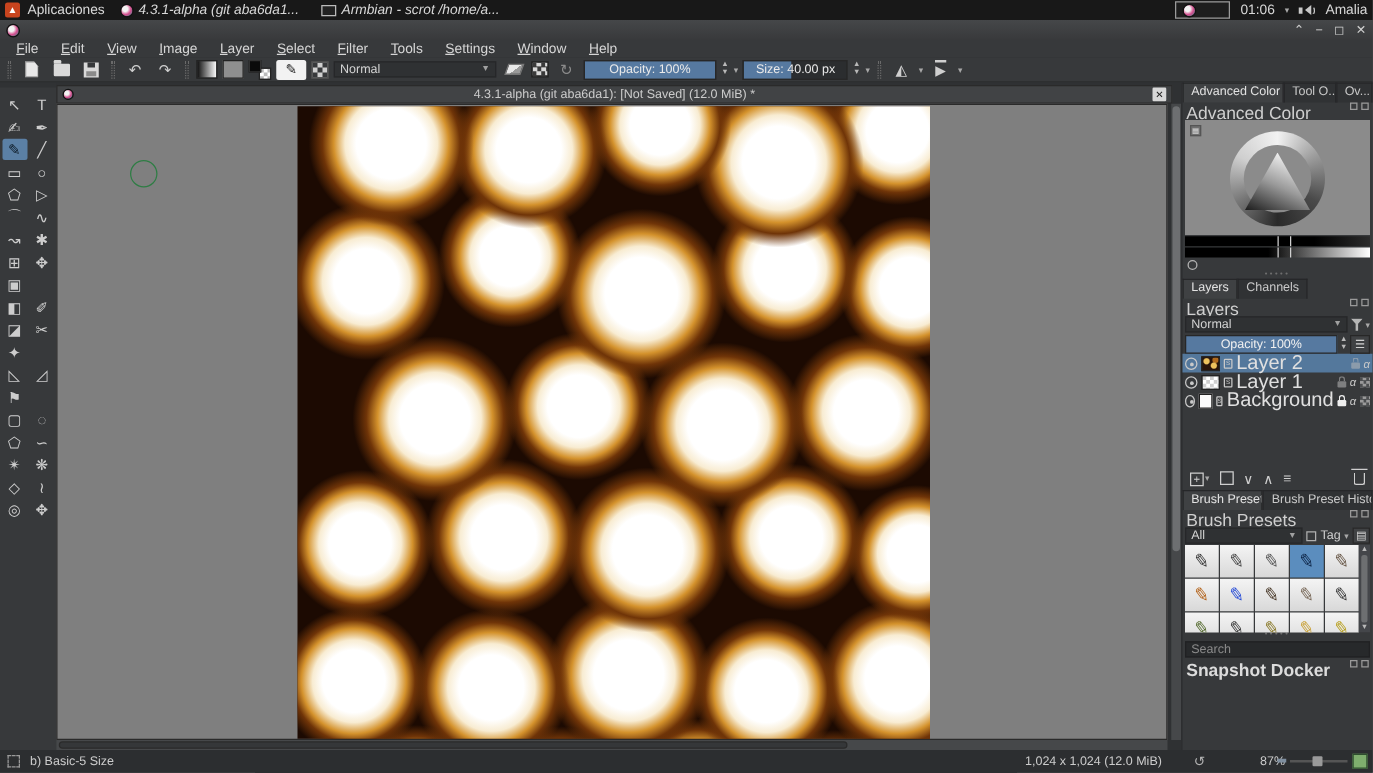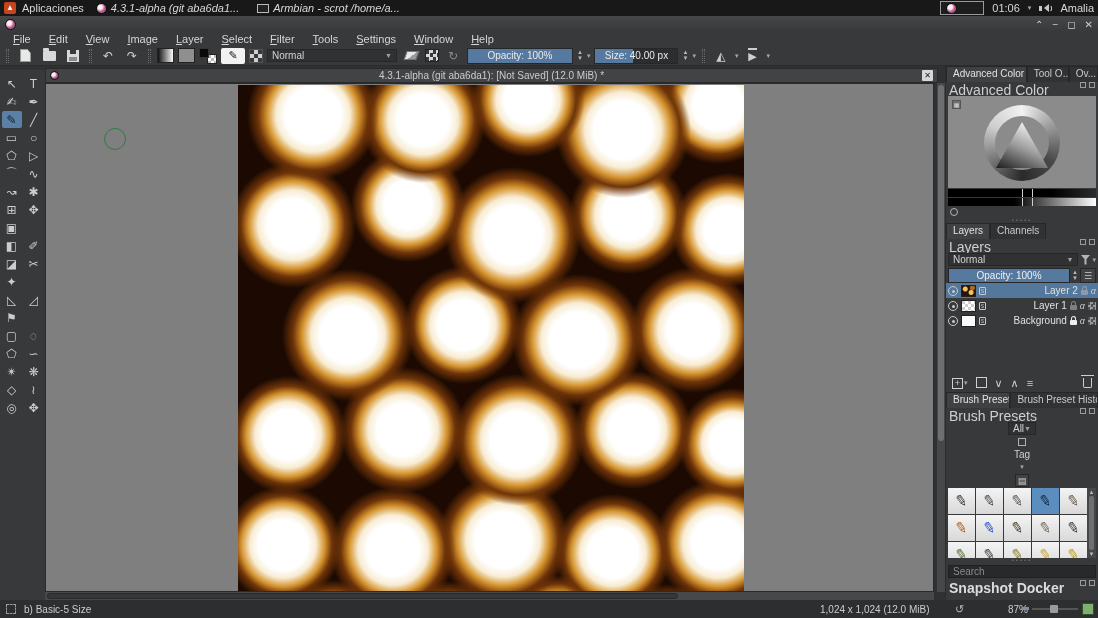--- a/index.html
+++ b/index.html
@@ -134,40 +134,40 @@
   .eye::after { content:""; position:absolute; left:3px; top:3px; width:3px; height:3px; border-radius:50%; background:#c9c9c9; }
   .lthumb { width:15px; height:12px; border:1px solid #222; }
   .lthumb.pattern { background-color:#2a140a;
     background-image:radial-gradient(circle at 25% 30%, #eec25e 2px, rgba(0,0,0,0) 3px),
                      radial-gradient(circle at 70% 65%, #eec25e 2px, rgba(0,0,0,0) 3px),
                      radial-gradient(circle at 80% 20%, #b06a1e 2px, rgba(0,0,0,0) 3px); }
   .lthumb.checker { background:repeating-conic-gradient(#fff 0 25%, #cfcfcf 0 50%) 0 0/6px 6px; }
   .lthumb.white { background:#fbfbfb; }
   .lbadge { width:7px; height:8px; border:1px solid #c9c9c9; border-radius:1px; font-size:5px; color:#c9c9c9;
     display:flex; align-items:center; justify-content:center; }
-  .lname { font-size:10px; color:#e0e0e0; flex:1; text-align:right; }
+  .lname { font-size:16px; color:#e0e0e0; flex:1; text-align:left; }
   .licons { display:flex; align-items:center; gap:3px; margin-left:auto; }
   .lock { width:7px; height:5px; background:#b9b9b9; position:relative; border-radius:1px; margin-top:3px; opacity:.55;}
   .lock::before { content:""; position:absolute; left:1px; top:-4px; width:3px; height:3px;
     border:1px solid #b9b9b9; border-bottom:none; border-radius:3px 3px 0 0; }
   .lock.closed { opacity:1; background:#efefef; }
   .lock.closed::before { border-color:#efefef; }
   .alpha { font-size:9px; color:#c9c9c9; font-style:italic; }
   .lchk { width:8px; height:8px; background:repeating-conic-gradient(#9a9a9a 0 25%, #4c4e50 0 50%) 0 0/5px 5px; }
 
   .layer-btns { display:flex; align-items:center; gap:8px; padding:2px 6px; height:18px; }
   .lb { color:#cfcfcf; font-size:11px; display:flex; align-items:center; gap:1px; }
   .plus-sq { width:11px; height:11px; border:1px solid #cfcfcf; display:flex; align-items:center; justify-content:center; font-size:9px; }
   .dup-sq { width:9px; height:9px; border:1px solid #cfcfcf; position:relative; margin-left:2px; }
   .dup-sq::before { content:""; position:absolute; left:-3px; top:-3px; width:9px; height:9px; border:1px solid #cfcfcf; background:#37393b; }
   .trash { width:9px; height:10px; border:1px solid #cfcfcf; border-top:none; border-radius:0 0 2px 2px; position:relative; margin-left:auto; }
   .trash::before { content:""; position:absolute; left:-3px; top:-3px; width:13px; height:1px; background:#cfcfcf; }
 
   
-  .filter-row { display:flex; align-items:center; gap:3px; margin:1px 2px;flex-direction:column; }
+  .filter-row { display:flex; align-items:center; gap:3px; margin:1px 2px; }
   .tagbox { width:8px; height:8px; border:1px solid #b0b0b0; }
   #preset-grid { position:relative; margin:1px 2px 0 2px; height:70px; overflow:hidden; }
   .pgrid { display:grid; grid-template-columns:repeat(5,27px); gap:1px; }
   .pcell { width:27px; height:26px; background:linear-gradient(#f4f4f4,#d8d8d8); display:flex; align-items:center;
     justify-content:center; overflow:hidden; }
   .pcell.sel { background:#5b8dbe; }
   .pencil { font-size:15px; transform:rotate(8deg); }
   #preset-scroll { position:absolute; right:0; top:0; bottom:0; width:9px; background:#44464a; color:#b9b9b9;
     font-size:6px; display:flex; flex-direction:column; align-items:center; justify-content:space-between; padding:1px 0; }
   #preset-scroll .pthumb { width:5px; flex:1; margin:1px 0; background:#6d6f71; border-radius:2px; }

